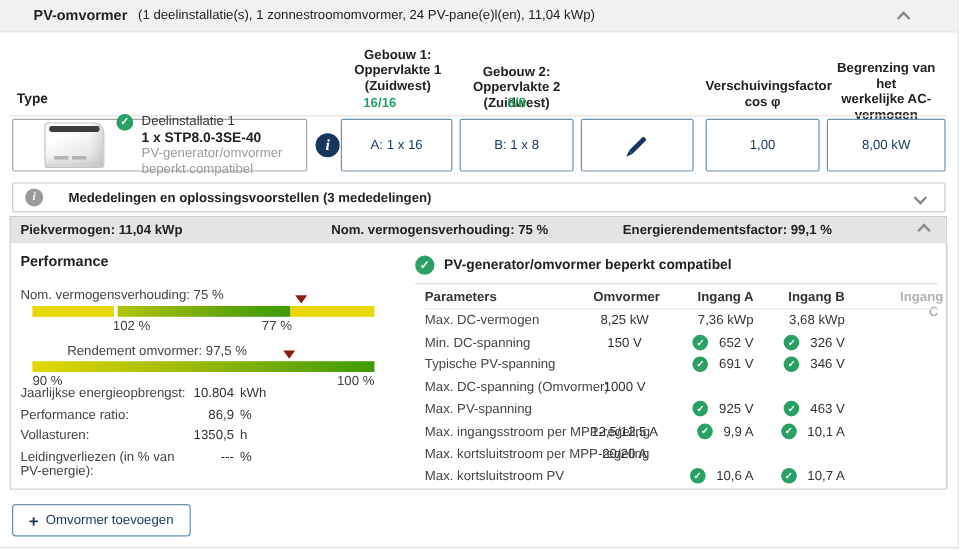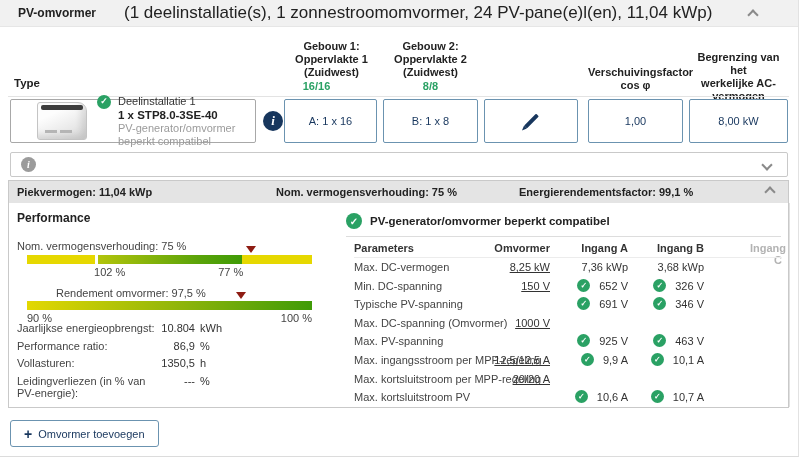--- a/index.html
+++ b/index.html
@@ -10,35 +10,35 @@
     width:800px; height:458px; overflow:hidden;
   }
   .window {
     position:relative; width:799px; height:457px; background:#fff;
     border-right:1px solid #e2e2e2; border-bottom:1px solid #dcdcdc;
   }
   
   .titlebar {
     position:absolute; left:0; top:0; width:100%; height:27px;
     background:var(--titlebar_bg,#f1f1f1); border-bottom:1px solid #e6e6e6;
-    display:flex; align-items:center; padding:0 18px;
+    display:flex; align-items:center; padding:0 28px;
   }
   .titlebar .t-title { font-weight:bold; font-size:12px; color:#222; }
-  .titlebar .t-sub { margin-left:28px; font-size:17px; color:#222; }
+  .titlebar .t-sub { margin-left:9px; font-size:11px; color:#222; }
   .chev {
     width:8px; height:8px; border-left:2px solid #8a8a8a; border-bottom:2px solid #8a8a8a;
     display:inline-block; cursor:pointer;
   }
   .chev.up   { transform:rotate(135deg); }
   .chev.down { transform:rotate(-45deg); }
   .titlebar .chev { position:absolute; left:749px; top:11px; }
   
   .col-head { position:absolute; text-align:center; font-weight:bold; color:#222; line-height:13px; }
   .ch-b1 { left:284px; top:40px; width:95px; }
-  .ch-b2 { left:383px; top:40px; width:95px; }
+  .ch-b2 { left:383px; top:54px; width:95px; }
   .ch-cos { left:588px; top:66px; width:95px; }
   .ch-ac  { left:689px; top:51px; width:99px; }
   .col-count { position:absolute; top:80px; text-align:center; font-weight:bold; color:var(--green,#2aa164); }
   .cc-1 { left:269px; width:95px; }
   .cc-2 { left:383px; width:95px; }
   .type-label { position:absolute; left:14px; top:77px; font-weight:bold; font-size:11.5px; color:#222; }
   .header-sep { position:absolute; left:8px; right:9px; top:96px; border-bottom:1px solid #e3e3e3; }
   
   .device-box {
     position:absolute; left:10px; top:99px; width:246px; height:44px;
@@ -144,21 +144,21 @@
     display:grid; grid-template-columns:137px 59px 78px 76px 78px;
     font-weight:bold; color:#333;
   }
   .ptable-head .col { text-align:right; }
   .ptable-head .col.first { text-align:left; }
   .ptable-head .col.muted { color:#b3b3b3;padding-left:46px; }
   .ptable-head-rule { position:absolute; left:8px; right:8px; top:54px; border-bottom:1px solid #ececec; }
   .ptable-body { position:absolute; left:8px; right:8px; top:58px; }
   .p-row { display:grid; grid-template-columns:137px 59px 78px 76px 78px; height:18.6px; align-items:start; }
   .p-param { color:#444; white-space:nowrap; }
-  .p-omv { text-align:right; color:#333;text-decoration:underline; }
+  .p-omv { text-align:center; color:#333; }
   .p-cell { display:flex; justify-content:flex-end; }
   .p-cell .check-badge { width:13px; height:13px; font-size:8px; margin-top:-1px; }
   .p-cell .p-val { margin-left:9px; min-width:0; color:#333; }
   
   .add-btn {
     position:absolute; left:10px; top:420px; height:27px; padding:0 13px;
     background:#fff; border:1px solid var(--box_border,#6b93b0); border-radius:3px;
     display:inline-flex; align-items:center; cursor:pointer;
     color:var(--navy,#17365d); font-family:"Liberation Sans", sans-serif; font-size:11px;
   }
@@ -214,20 +214,21 @@
   <div class="cfgbox cfg-a">A: 1 x 16</div>
   <div class="cfgbox cfg-b">B: 1 x 8</div>
   <div class="cfgbox cfg-pen">
     <span class="pencil"></span>
   </div>
   <div class="cfgbox cfg-cos">1,00</div>
   <div class="cfgbox cfg-ac">8,00 kW</div>
 
   <div class="msg-bar">
     <span class="msg-info">i</span>
+    <span class="msg-text">Mededelingen en oplossingsvoorstellen (3 mededelingen)</span>
     <span class="chev down"></span>
   </div>
 
   <div class="detail">
     <div class="summary">
       <span class="sum-peak">Piekvermogen: 11,04 kWp</span>
       <span class="sum-nom">Nom. vermogensverhouding: 75 %</span>
       <span class="sum-eff">Energierendementsfactor: 99,1 %</span>
       <span class="chev up"></span>
     </div>

